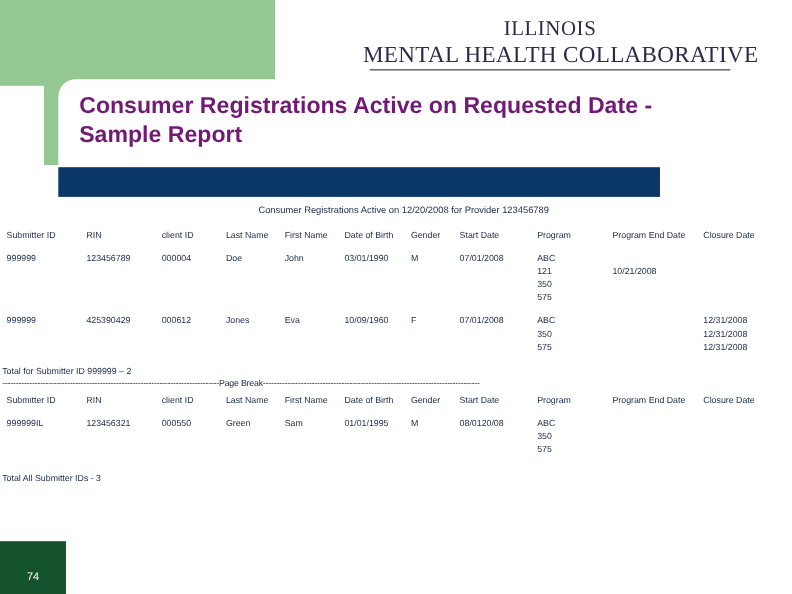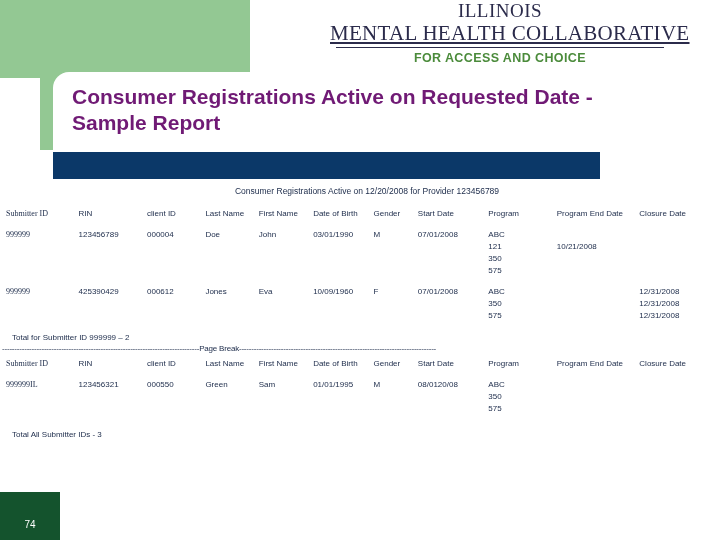--- a/index.html
+++ b/index.html
@@ -60,38 +60,37 @@
     font-size: 10px;
     display: flex;
     align-items: center;
     justify-content: center;
   }
 
   
   .logo {
     position: absolute;
     left: 330px;
-    top: 0;
+    top: 16px;
     width: 340px;
     text-align: center;
     color: #2b2b4b;
   }
   .logo-line1 {
     font-family: "Liberation Serif", serif;
     font-size: 19px;
     letter-spacing: 0.5px;
     line-height: 21px;
   }
   .logo-line2 {
     font-family: "Liberation Serif", serif;
     font-size: 21px;
     letter-spacing: 0.3px;
     line-height: 24px;
     white-space: nowrap;
-    text-decoration: underline;
   }
   .logo-rule {
     height: 1px;
     background: #2b2b4b;
     margin: 2px 6px 3px 6px;
   }
   .logo-tag {
     font-size: 12.5px;
     font-weight: bold;
     color: #4b8b3b;
@@ -138,37 +137,37 @@
     vertical-align: top;
     white-space: nowrap;
   }
   table.rpt td {
     text-align: left;
     padding: 0;
     vertical-align: top;
     white-space: nowrap;
     line-height: 12px;
   }
-  .c0 { width: 72px; padding-left: 6px !important; font-family: Liberation Serif, serif; }
+  .c0 { width: 72px; padding-left: 6px !important; }
   .c1 { width: 68px; margin-top: 14px; }
   .c2 { width: 58px; }
   .c3 { width: 53px; }
   .c4 { width: 54px; }
   .c5 { width: 60px; }
   .c6 { width: 44px; }
   .c7 { width: 70px; }
   .c8 { width: 68px; }
   .c9 { width: 82px; }
   .c10 { width: 80px; }
 
   .stack div { line-height: 12px; }
   .spacer-row td { height: 9px; }
 
   .total-line {
-    padding-left: 12px;
+    padding-left: 2px;
     font-size: 8px;
     line-height: 12px;
   }
   .page-break {
     font-size: 8px;
     letter-spacing: -0.2px;
     color: #1b2a49;
     white-space: nowrap;
     overflow: hidden;
     padding-left: 2px;
@@ -182,21 +181,20 @@
 
 <div class="green-block"></div>
 <div class="green-strip"></div>
 <div class="title-card"></div>
 <div class="navy-bar"></div>
 
 <div class="logo">
   <div class="logo-line1">ILLINOIS</div>
   <div class="logo-line2">MENTAL HEALTH COLLABORATIVE</div>
   <div class="logo-rule"></div>
-  <div class="logo-tag">FOR ACCESS AND CHOICE</div>
 </div>
 
 <div class="slide-title">Consumer Registrations Active on Requested Date -  Sample Report</div>
 
 <div class="report">
 
   <div class="report-subtitle">Consumer Registrations Active on 12/20/2008 for Provider 123456789</div>
 
   <table class="rpt">
     <thead>

